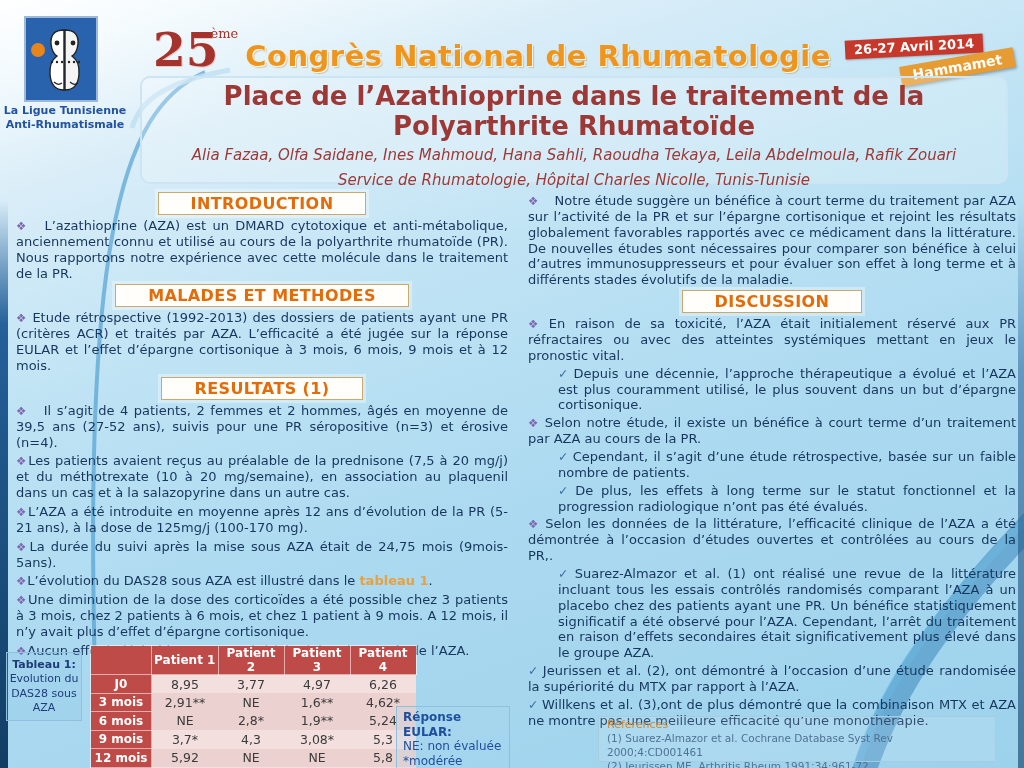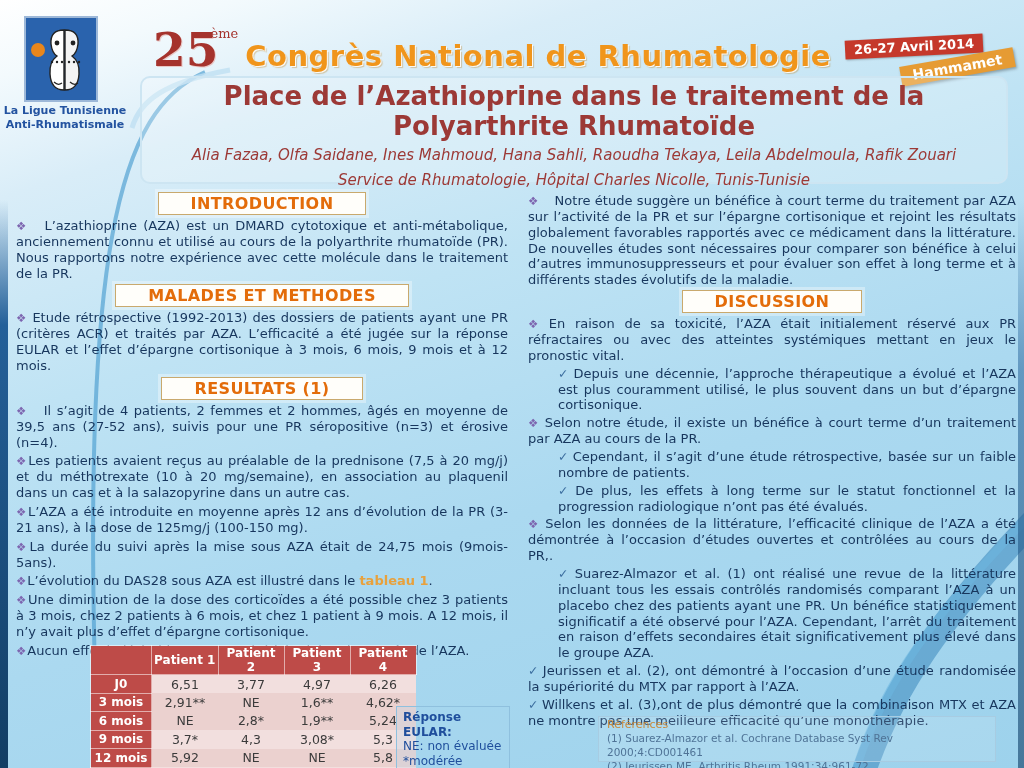--- a/index.html
+++ b/index.html
@@ -132,21 +132,21 @@
   <div class="col col-left">
     <div class="sec-head">INTRODUCTION</div>
     <p class="para"><span class="blt wide">❖</span><span>L’azathioprine (AZA) est un DMARD cytotoxique et anti-métabolique, anciennement connu et utilisé au cours de la polyarthrite rhumatoïde (PR). Nous rapportons notre expérience avec cette molécule dans le traitement de la PR.</span></p>
 
     <div class="sec-head">MALADES ET METHODES</div>
     <p class="para"><span class="blt">❖</span><span>Etude rétrospective (1992-2013) des dossiers de patients ayant une PR (critères ACR) et traités par AZA. L’efficacité a été jugée sur la réponse EULAR et l’effet d’épargne cortisonique à 3 mois, 6 mois, 9 mois et à 12 mois.</span></p>
 
     <div class="sec-head">RESULTATS (1)</div>
     <p class="para"><span class="blt wide">❖</span><span>Il s’agit de 4 patients, 2 femmes et 2 hommes, âgés en moyenne de 39,5 ans (27-52 ans), suivis pour une PR séropositive (n=3) et érosive (n=4).</span></p>
     <p class="para"><span class="blt tight">❖</span><span>Les patients avaient reçus au préalable de la prednisone (7,5 à 20 mg/j) et du méthotrexate (10 à 20 mg/semaine), en association au plaquenil dans un cas et à la salazopyrine dans un autre cas.</span></p>
-    <p class="para"><span class="blt tight">❖</span><span>L’AZA a été introduite en moyenne après 12 ans d’évolution de la PR (3-21 ans), à la dose de 125mg/j (100-150 mg).</span></p>
+    <p class="para"><span class="blt tight">❖</span><span>L’AZA a été introduite en moyenne après 12 ans d’évolution de la PR (5-21 ans), à la dose de 125mg/j (100-170 mg).</span></p>
     <p class="para"><span class="blt tight">❖</span><span>La durée du suivi après la mise sous AZA était de 24,75 mois (9mois-5ans).</span></p>
     <p class="para"><span class="blt tight">❖</span><span>L’évolution du DAS28 sous AZA est illustré dans le </span><span class="link">tableau 1</span><span>.</span></p>
     <p class="para"><span class="blt tight">❖</span><span>Une diminution de la dose des corticoïdes a été possible chez 3 patients à 3 mois, chez 2 patients à 6 mois, et chez 1 patient à 9 mois. A 12 mois, il n’y avait plus d’effet d’épargne cortisonique.</span></p>
     <p class="para"><span class="blt tight">❖</span><span>Aucun effet indésirable grave n’a été à l’origine d’un arrêt de l’AZA.</span></p>
   </div>
 
   <div class="col col-right">
     <p class="para"><span class="blt wide">❖</span><span>Notre étude suggère un bénéfice à court terme du traitement par AZA sur l’activité de la PR et sur l’épargne cortisonique et rejoint les résultats globalement favorables rapportés avec ce médicament dans la littérature. De nouvelles études sont nécessaires pour comparer son bénéfice à celui d’autres immunosuppresseurs et pour évaluer son effet à long terme et à différents stades évolutifs de la maladie.</span></p>
 
     <div class="sec-head">DISCUSSION</div>
@@ -154,33 +154,37 @@
     <p class="para lvl1"><span class="blt chk">✓</span><span>Depuis une décennie, l’approche thérapeutique a évolué et l’AZA est plus couramment utilisé, le plus souvent dans un but d’épargne cortisonique.</span></p>
     <p class="para"><span class="blt">❖</span><span>Selon notre étude, il existe un bénéfice à court terme d’un traitement par AZA au cours de la PR.</span></p>
     <p class="para lvl1"><span class="blt chk">✓</span><span>Cependant, il s’agit d’une étude rétrospective, basée sur un faible nombre de patients.</span></p>
     <p class="para lvl1"><span class="blt chk">✓</span><span>De plus, les effets à long terme sur le statut fonctionnel et la progression radiologique n’ont pas été évalués.</span></p>
     <p class="para"><span class="blt">❖</span><span>Selon les données de la littérature, l’efficacité clinique de l’AZA a été démontrée à l’occasion d’études ouvertes et contrôlées au cours de la PR,.</span></p>
     <p class="para lvl1"><span class="blt chk">✓</span><span>Suarez-Almazor et al. (1) ont réalisé une revue de la littérature incluant tous les essais contrôlés randomisés comparant l’AZA à un placebo chez des patients ayant une PR. Un bénéfice statistiquement significatif a été observé pour l’AZA. Cependant, l’arrêt du traitement en raison d’effets secondaires était significativement plus élevé dans le groupe AZA.</span></p>
     <p class="para"><span class="blt chk">✓</span><span>Jeurissen et al. (2), ont démontré à l’occasion d’une étude randomisée la supériorité du MTX par rapport à l’AZA.</span></p>
     <p class="para"><span class="blt chk">✓</span><span>Willkens et al. (3),ont de plus démontré que la combinaison MTX et AZA ne montre pas une meilleure efficacité qu’une monothérapie.</span></p>
   </div>
 
+  <div class="t-caption">
+    <div class="tc-title">Tableau 1:</div>
+    <div>Evolution du DAS28 sous AZA</div>
+  </div>
 
   <table class="das">
     <tbody>
         <tr>
       <th class="hd rowhd"></th>
       <th class="hd">Patient 1</th>
       <th class="hd">Patient 2</th>
       <th class="hd">Patient 3</th>
       <th class="hd">Patient 4</th>
     </tr>
     <tr class="band-a">
       <th class="hd rowhd">J0</th>
-      <td class="val">6,51</td>
+      <td class="val">8,95</td>
       <td class="val">3,77</td>
       <td class="val">4,97</td>
       <td class="val">6,26</td>
     </tr>
     <tr class="band-b">
       <th class="hd rowhd">3 mois</th>
       <td class="val">2,91**</td>
       <td class="val">NE</td>
       <td class="val">1,6**</td>
       <td class="val">4,62*</td>

